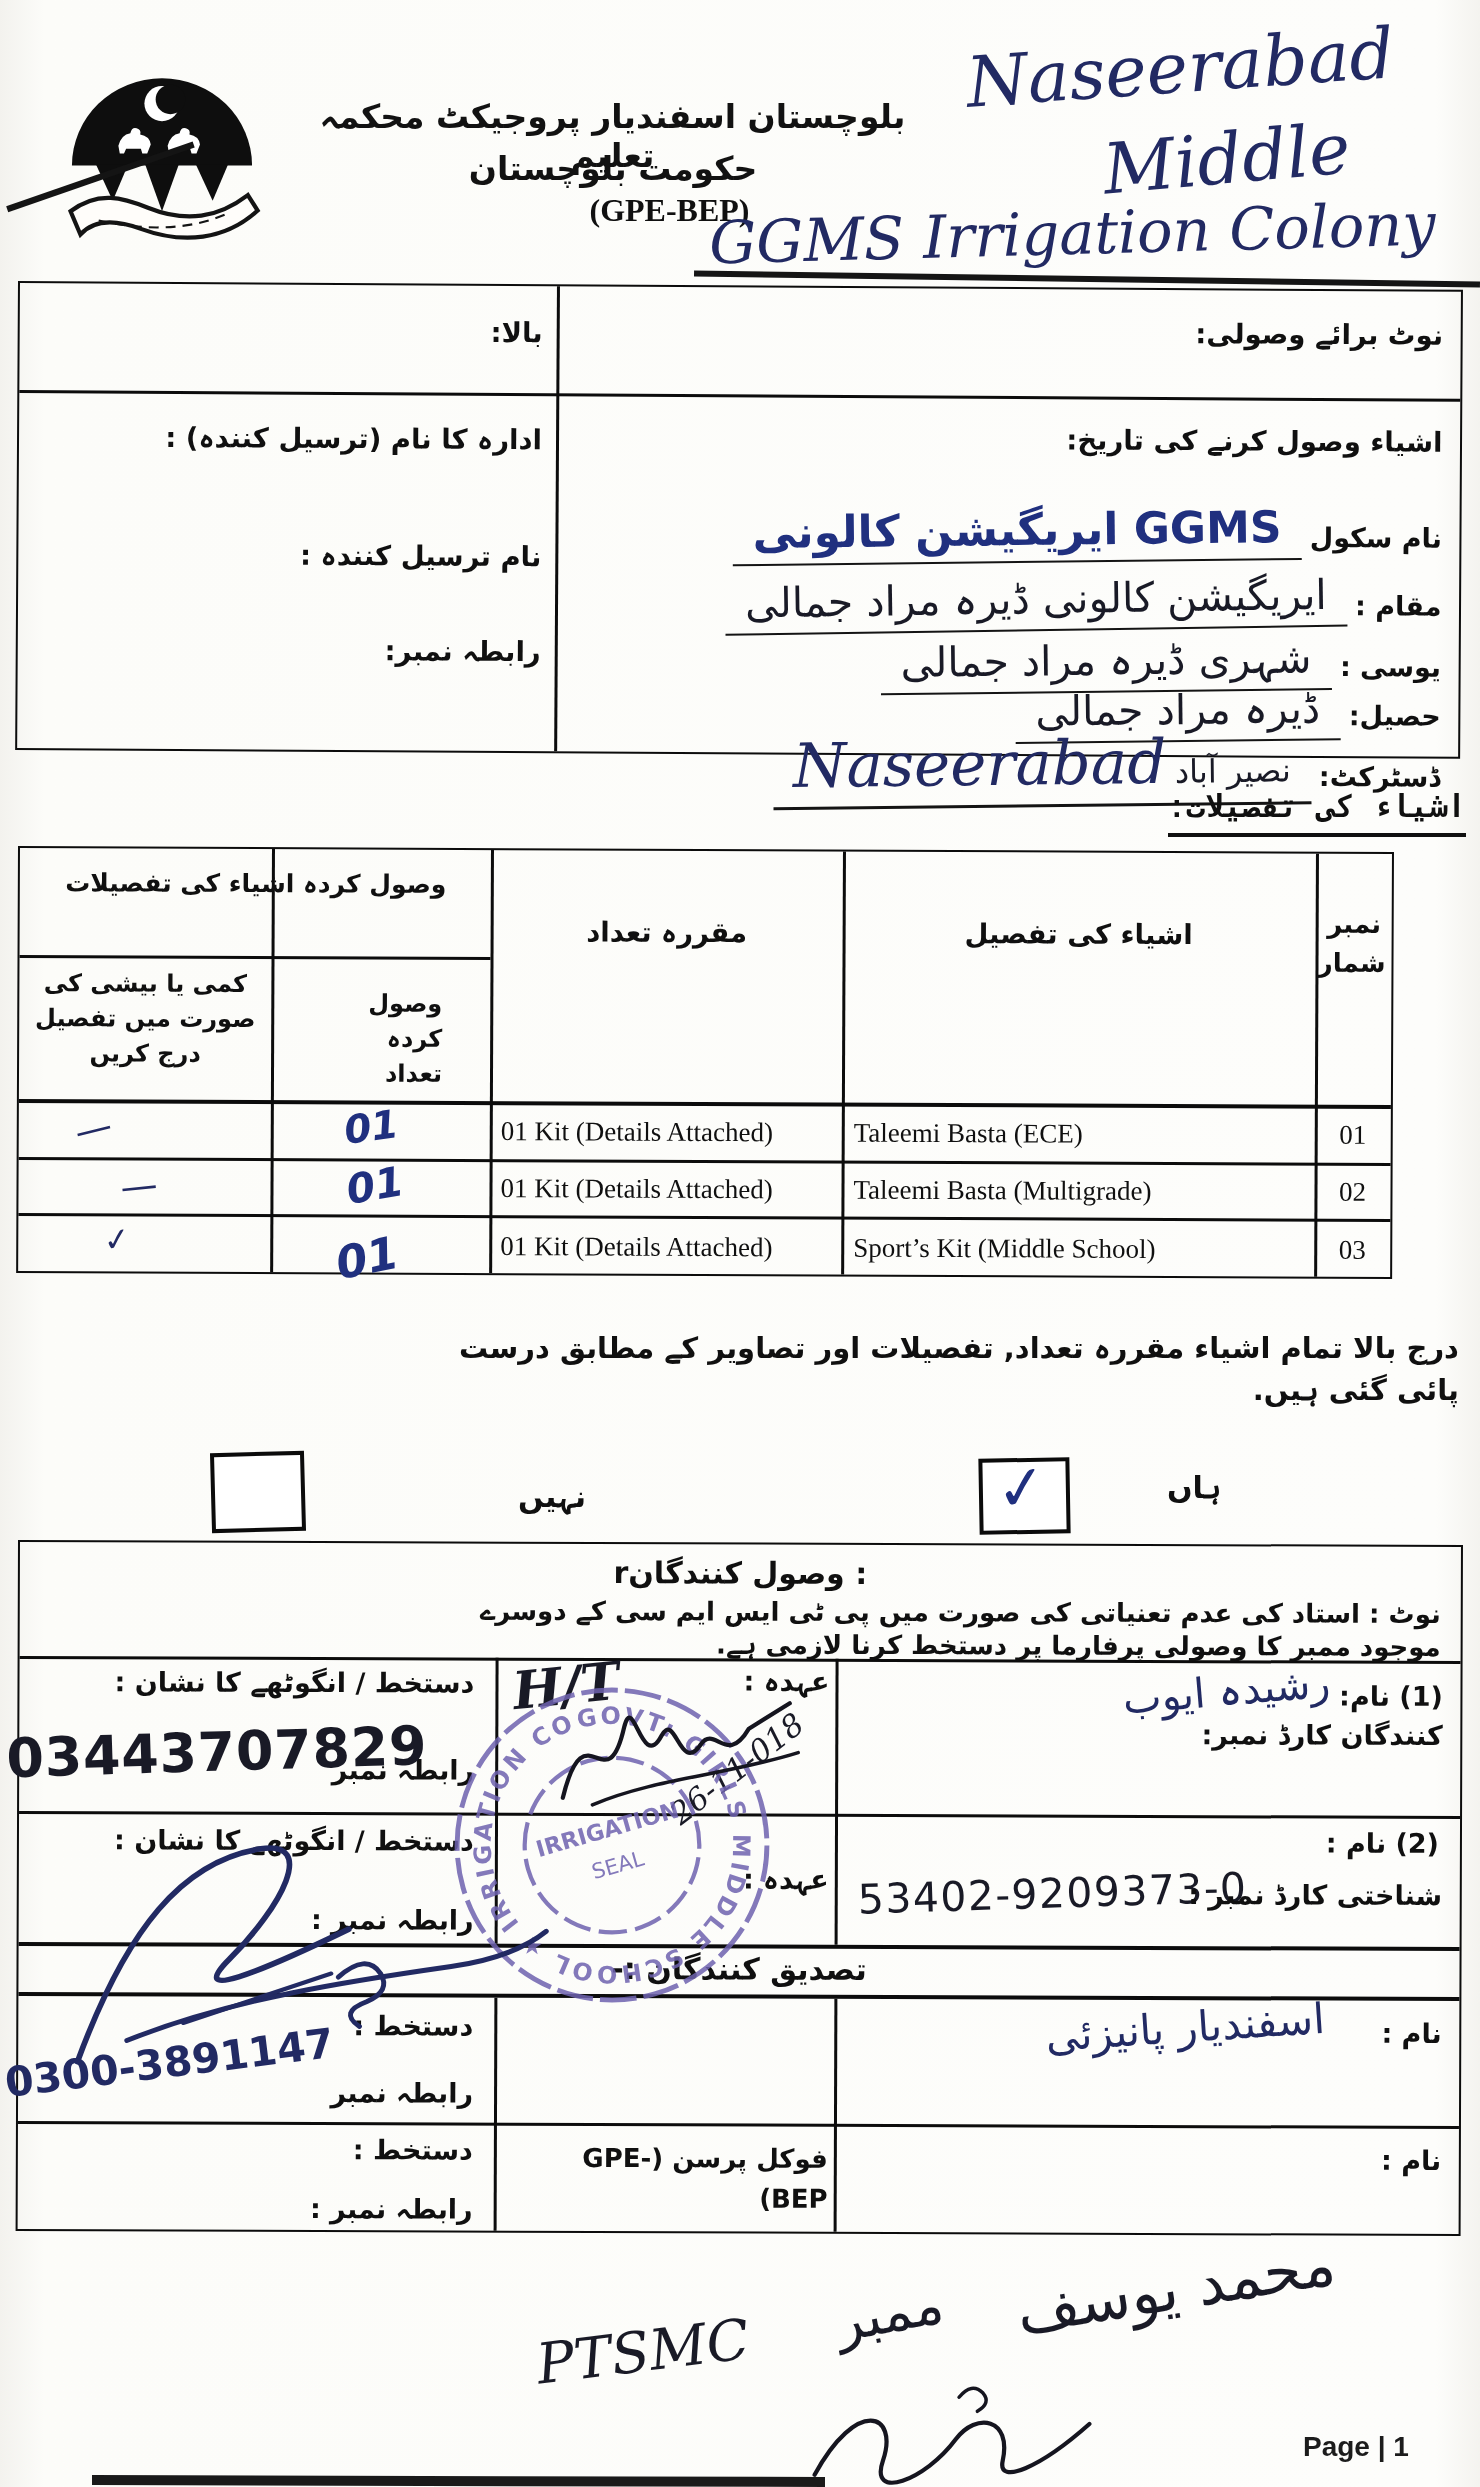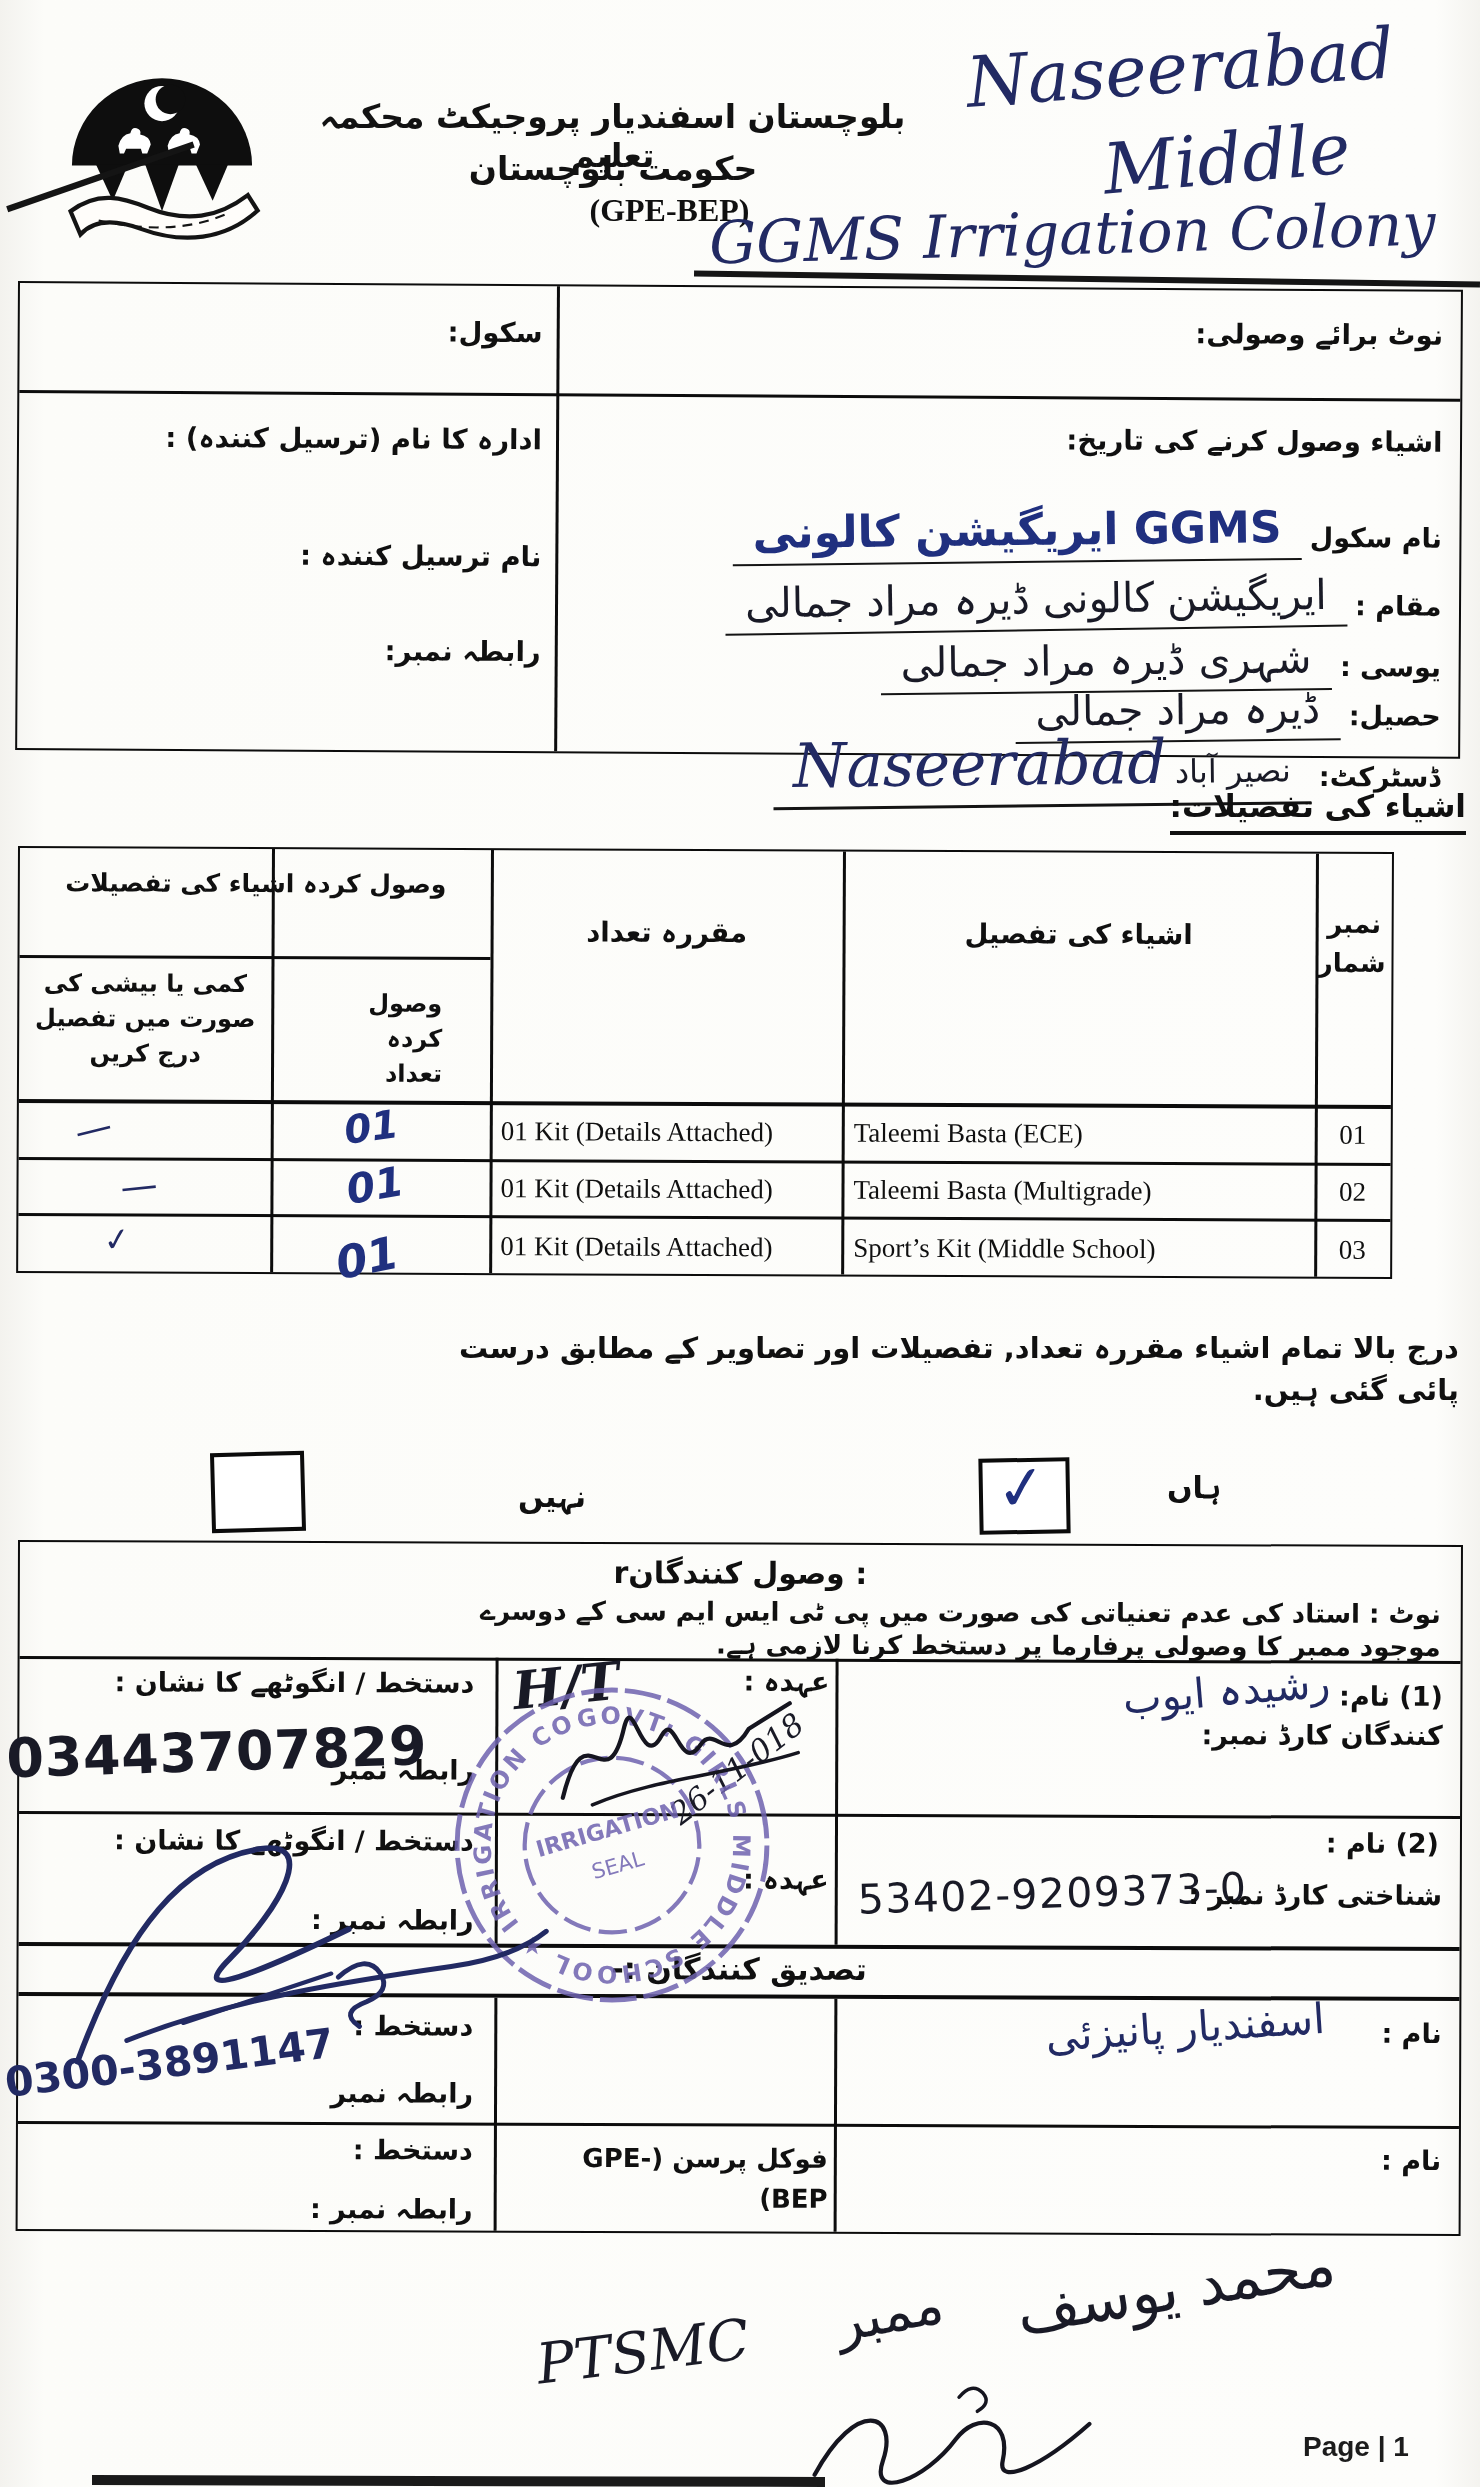--- a/index.html
+++ b/index.html
@@ -56,21 +56,21 @@
   <div class="abs hw-lat hw-n" style="left:966px;top:27px;font-size:70px;transform:rotate(-4deg);">Naseerabad</div>
   <div class="abs hw-lat hw-n" style="left:1103px;top:118px;font-size:70px;transform:rotate(-5deg);">Middle</div>
   <div class="abs hw-lat hw-n" style="left:709px;top:199px;font-size:59px;white-space:nowrap;transform:rotate(-1.5deg);">GGMS Irrigation Colony</div>
   <div class="abs" style="left:694px;top:276px;width:786px;height:6.3px;background:#151515;transform:rotate(0.8deg);"></div>
 
   <div class="abs boxed" style="left:17.6px;top:281px;width:1441px;height:465px;transform:rotate(0.35deg);transform-origin:0 0;">
     <div class="vline" style="left:537px;top:0;height:100%;"></div>
     <div class="hline" style="left:0;top:107px;width:100%;"></div>
 
     <div class="abs urdu lbl" style="right:17.6px;top:27px;font-size:27.5px;">نوٹ برائے وصولی:</div>
-    <div class="abs urdu lbl" style="right:918px;top:30px;font-size:27.5px;">سکول:</div>
+    <div class="abs urdu lbl" style="right:918px;top:30px;font-size:27.5px;">بالا:</div>
 
     <div class="abs urdu lbl" style="right:17.6px;top:134px;font-size:27.5px;">اشیاء وصول کرنے کی تاریخ:</div>
 
     <div class="abs urdu" style="right:17.6px;top:215px;font-size:27px;">
       <span class="lbl">نام سکول</span>
       <span class="uline hw-b" style="font-size:44px;font-weight:700;transform:rotate(-1deg);">GGMS ایریگیشن کالونی</span>
     </div>
 
     <div class="abs urdu" style="right:17.6px;top:286px;font-size:27px;">
       <span class="lbl">مقام :</span>
@@ -93,21 +93,21 @@
         <span class="hw-d" style="font-size:32px;">نصیر آباد</span>
         <span class="hw-lat hw-n" style="font-size:61px;">Naseerabad</span>
       </span>
     </div>
 
     <div class="abs urdu lbl" style="right:918px;top:130px;width:501px;font-size:27.5px;line-height:1.7;">ادارہ کا نام (ترسیل کنندہ) :</div>
     <div class="abs urdu lbl" style="right:918px;top:254px;font-size:27.5px;">نام ترسیل کنندہ :</div>
     <div class="abs urdu lbl" style="right:918px;top:349px;font-size:27.5px;">رابطہ نمبر:</div>
   </div>
 
-  <div class="abs urdu lbl" style="right:14px;top:788px;font-size:31px;border-bottom:4.2px solid #101010;padding-bottom:7px;">اشیاء کی تفصیلات:</div>
+  <div class="abs urdu lbl" style="right:14px;top:788px;font-size:31px;border-bottom:4.2px solid #101010;padding-bottom:7px;font-family:Liberation Mono, monospace;">اشیاء کی تفصیلات:</div>
 
   <div class="abs boxed" style="left:17.6px;top:846px;width:1372px;height:423px;transform:rotate(0.25deg);transform-origin:0 0;">
     <div class="vline" style="left:252px;top:0;height:100%;"></div>
     <div class="vline" style="left:471px;top:0;height:100%;"></div>
     <div class="vline" style="left:823px;top:0;height:100%;"></div>
     <div class="vline" style="left:1296px;top:0;height:100%;"></div>
     <div class="hline" style="left:0;top:107px;width:471px;"></div>
     <div class="hline" style="left:0;top:251px;width:100%;height:4.2px;"></div>
     <div class="hline" style="left:0;top:309px;width:100%;"></div>
     <div class="hline" style="left:0;top:365px;width:100%;"></div>

